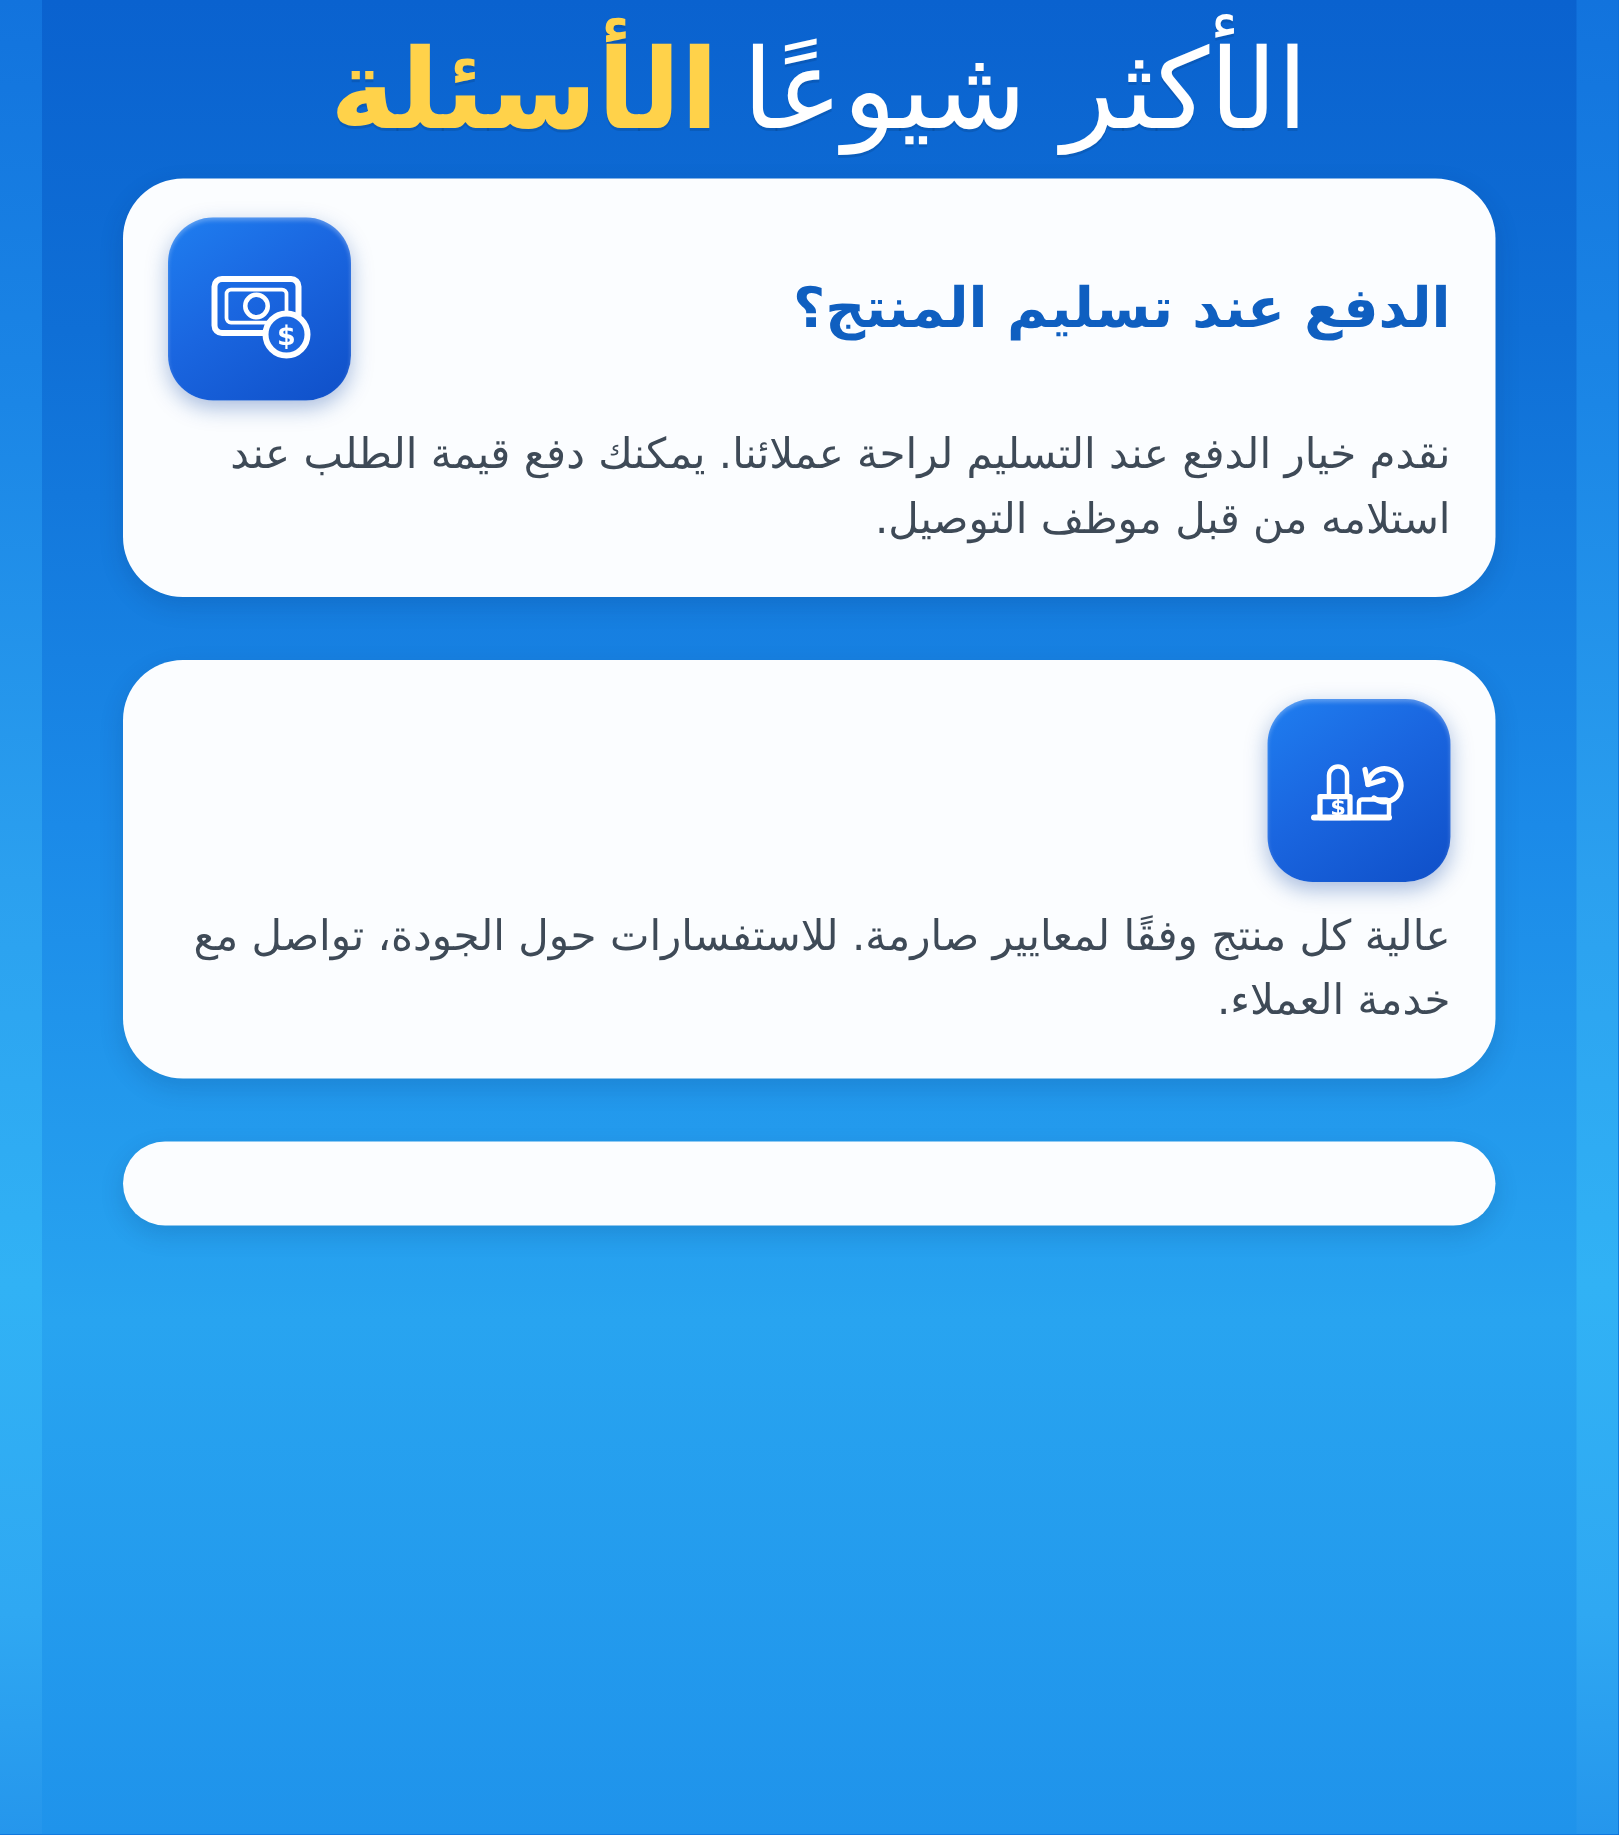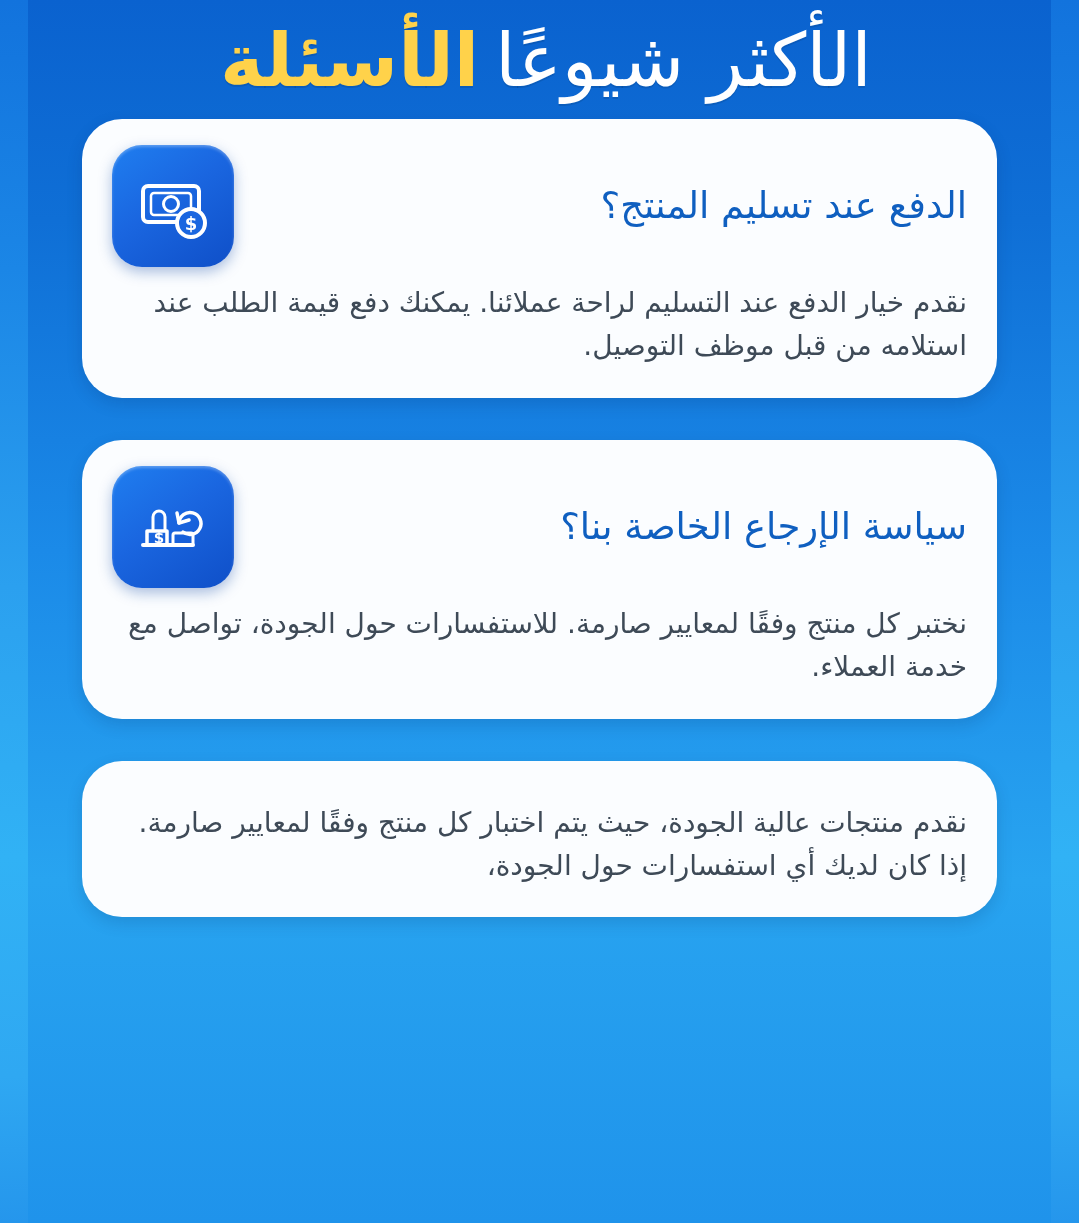--- a/index.html
+++ b/index.html
@@ -93,21 +93,21 @@
     display: flex;
     flex-direction: row;
     align-items: center;
     gap: 22px;
   }
 
   .card-title {
     flex: 1 1 auto;
     color: #0f5fc0;
     font-size: 37px;
-    font-weight: 400;
+    font-weight: 700;
     line-height: 1.25;
     letter-spacing: -0.5px;
   }
 
   
   .icon-tile {
     flex: 0 0 auto;
     width: 122px;
     height: 122px;
     border-radius: 30px;
@@ -153,34 +153,32 @@
             <circle cx="57" cy="56" r="14" fill="#1a66e0" stroke="#ffffff" stroke-width="4"></circle>
             <text x="57" y="63" text-anchor="middle" font-family="DejaVu Sans, sans-serif" font-size="18" font-weight="bold" fill="#ffffff">$</text>
           </svg>
         </div>
       </div>
       <div class="card-body">نقدم خيار الدفع عند التسليم لراحة عملائنا. يمكنك دفع قيمة الطلب عند استلامه من قبل موظف التوصيل.</div>
     </div>
 
     <div class="card">
       <div class="card-head">
-        <div class="card-title">سياسة الإرجاع الخاصة بنا؟</div>
         <div class="icon-tile">
           <svg width="80" height="80" viewBox="0 0 80 80" fill="none">
             <path d="M14 58 L14 44 L34 44 L34 58 Z" stroke="#ffffff" stroke-width="3.5" stroke-linejoin="round"></path>
             <path d="M10 58 H60" stroke="#ffffff" stroke-width="4" stroke-linecap="round"></path>
             <path d="M20 44 V30 a6 6 0 0 1 12 0 V44" stroke="#ffffff" stroke-width="3"></path>
             <text x="26" y="56" text-anchor="middle" font-family="DejaVu Sans, sans-serif" font-size="15" font-weight="bold" fill="#ffffff">$</text>
             <rect x="40" y="46" width="20" height="12" rx="2" stroke="#ffffff" stroke-width="3"></rect>
             <path d="M46 36 a11 11 0 1 1 4 9" stroke="#ffffff" stroke-width="3.5" stroke-linecap="round" fill="none"></path>
             <path d="M44 26 L46 36 L56 33" stroke="#ffffff" stroke-width="3.5" stroke-linecap="round" stroke-linejoin="round" fill="none"></path>
           </svg>
         </div>
       </div>
-      <div class="card-body">نختبر كل منتج وفقًا لمعايير صارمة. للاستفسارات حول الجودة، تواصل مع خدمة العملاء.</div>
+      <div class="card-body">عالية كل منتج وفقًا لمعايير صارمة. للاستفسارات حول الجودة، تواصل مع خدمة العملاء.</div>
     </div>
 
     <div class="card last">
-      <div class="card-body">نقدم منتجات عالية الجودة، حيث يتم اختبار كل منتج وفقًا لمعايير صارمة. إذا كان لديك أي استفسارات حول الجودة،</div>
     </div>
 
   </div>
 </div>
 
 </body></html>

